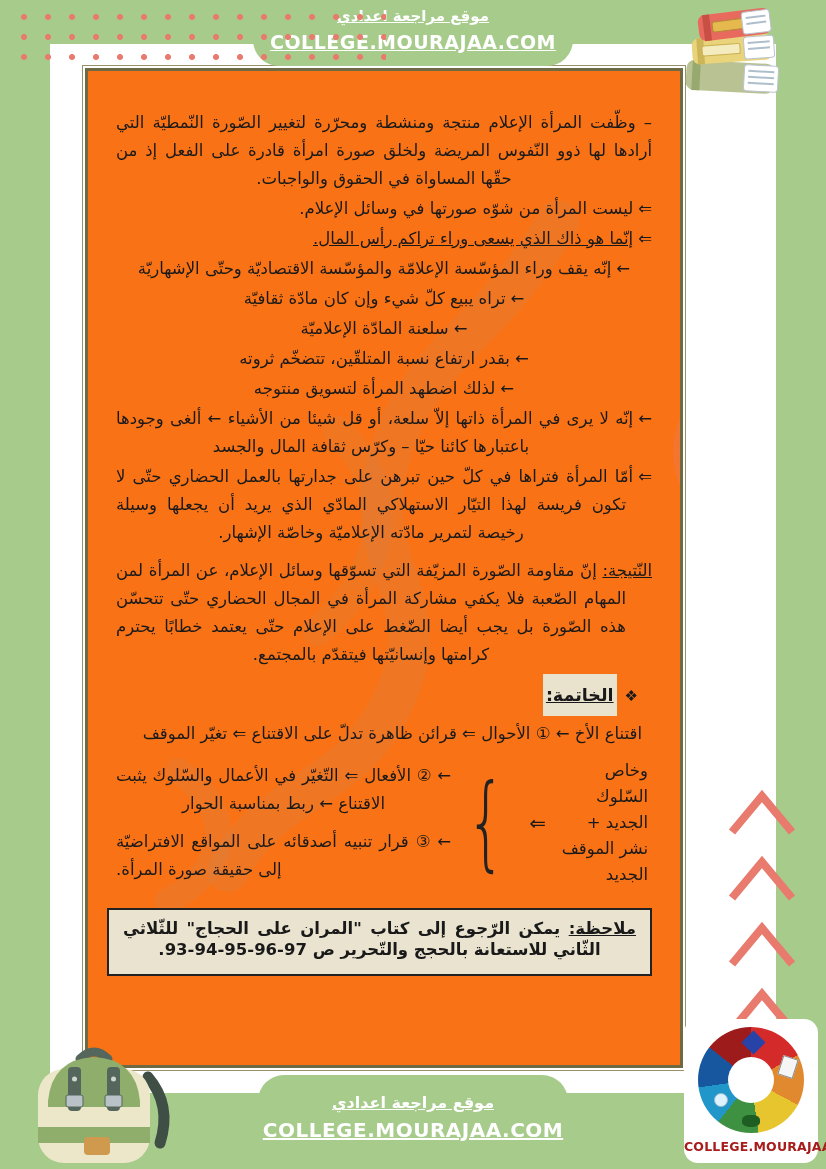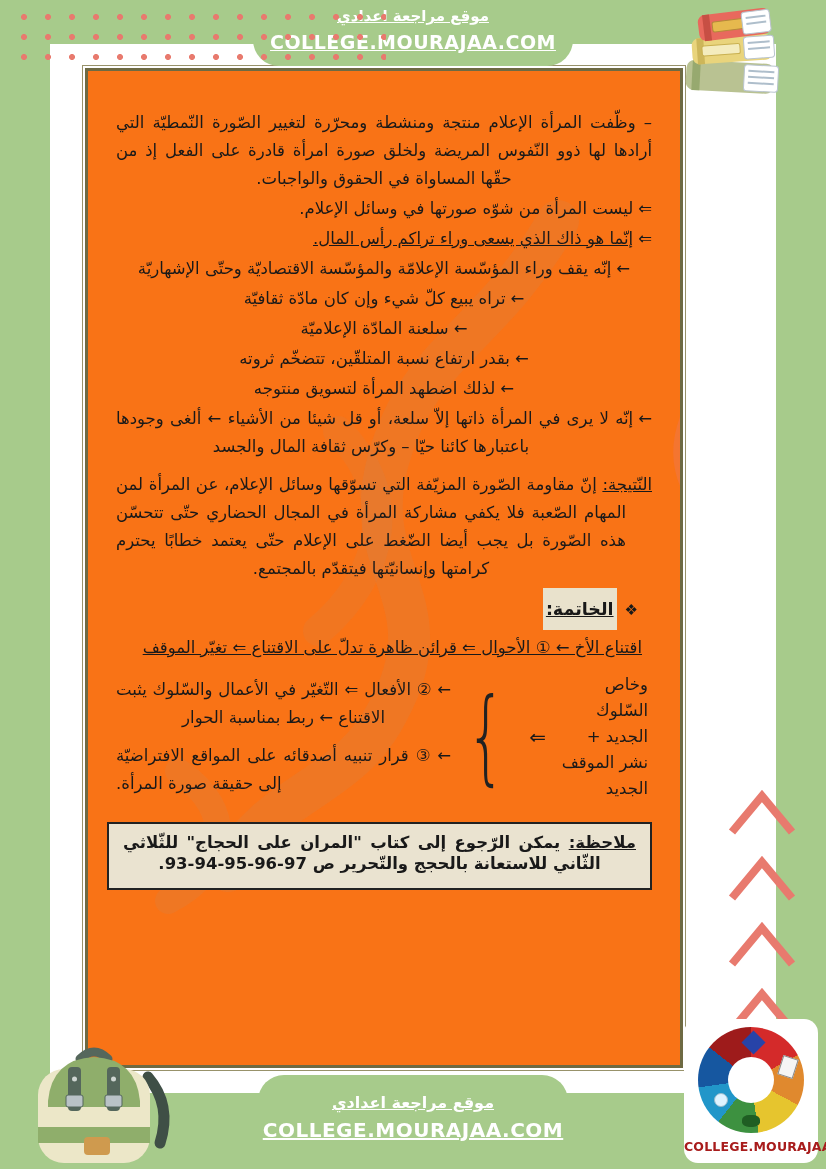--- a/index.html
+++ b/index.html
@@ -34,21 +34,21 @@
   .start{text-align:right;}
   .center{text-align:center;}
   .hang{padding-right:26px;text-indent:-26px;}
   .arrow{margin-left:5px;}
   .u{text-decoration:underline;}
 
   .concl-head{margin:12px 0 10px;text-align:right;font-weight:bold;font-size:17.5px;padding-right:14px;}
   .diamond{margin-left:8px;font-size:15px;}
   .hl{background:#e9e2cc;text-decoration:underline;padding:11px 3px;}
 
-  .concl-line{margin:4px 0 10px;padding-right:10px;text-decoration:underline;}
+  .concl-line{margin:4px 0 10px;padding-right:10px;}
 
   .diagram{display:flex;direction:rtl;align-items:center;margin:2px 0 0;}
   .dg-label{width:92px;text-align:right;line-height:26px;flex:0 0 auto;padding-right:4px;}
   .dg-label span{display:block;}
   .dg-arrow{font-size:20px;margin:0 10px;flex:0 0 auto;}
   .dg-brace{font-size:104px;font-weight:200;line-height:0.9;transform:scaleX(0.6);flex:0 0 auto;color:#222;}
   .dg-items{flex:1 1 auto;margin-right:2px;}
   .dg-item{margin:0 0 10px;text-align:justify;text-align-last:center;}
   .dg-item.last{text-align-last:left;margin-bottom:0;}
 
@@ -153,20 +153,23 @@
       <p class="para center">
         <span class="arrow">←</span><span>بقدر ارتفاع نسبة المتلقّين، تتضخّم ثروته</span>
       </p>
       <p class="para center">
         <span class="arrow">←</span><span>لذلك اضطهد المرأة لتسويق منتوجه</span>
       </p>
       <p class="para jc hang">
         <span class="arrow">←</span><span>إنّه لا يرى في المرأة ذاتها إلاّ سلعة، أو قل شيئا من الأشياء ← ألغى وجودها باعتبارها كائنا حيّا – وكرّس ثقافة المال والجسد</span>
       </p>
 
+      <p class="para jc hang">
+        <span class="arrow">⇐</span><span>أمّا المرأة فتراها في كلّ حين تبرهن على جدارتها بالعمل الحضاري حتّى لا تكون فريسة لهذا التيّار الاستهلاكي المادّي الذي يريد أن يجعلها وسيلة رخيصة لتمرير مادّته الإعلاميّة وخاصّة الإشهار.</span>
+      </p>
 
       <p class="para jc hang" style="margin-top:10px;">
         <span class="u">النّتيجة:</span>
         <span>إنّ مقاومة الصّورة المزيّفة التي تسوّقها وسائل الإعلام، عن المرأة لمن المهام الصّعبة فلا يكفي مشاركة المرأة في المجال الحضاري حتّى تتحسّن هذه الصّورة بل يجب أيضا الضّغط على الإعلام حتّى يعتمد خطابًا يحترم كرامتها وإنسانيّتها فيتقدّم بالمجتمع.</span>
       </p>
 
       <p class="concl-head">
         <span class="diamond">❖</span><span class="hl">الخاتمة:</span>
       </p>
 

